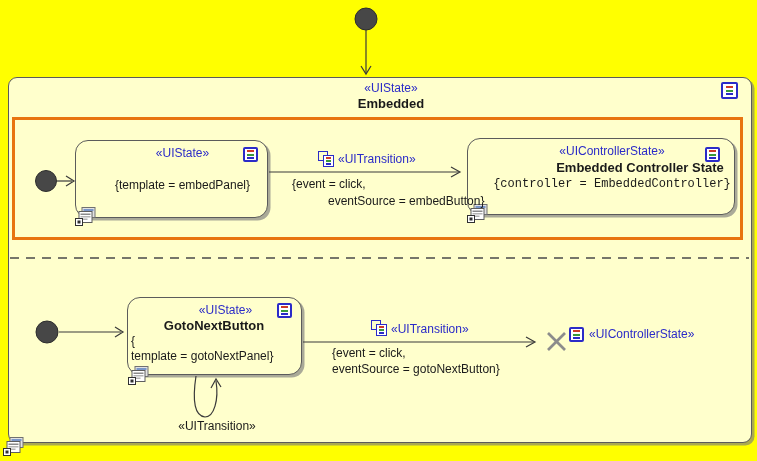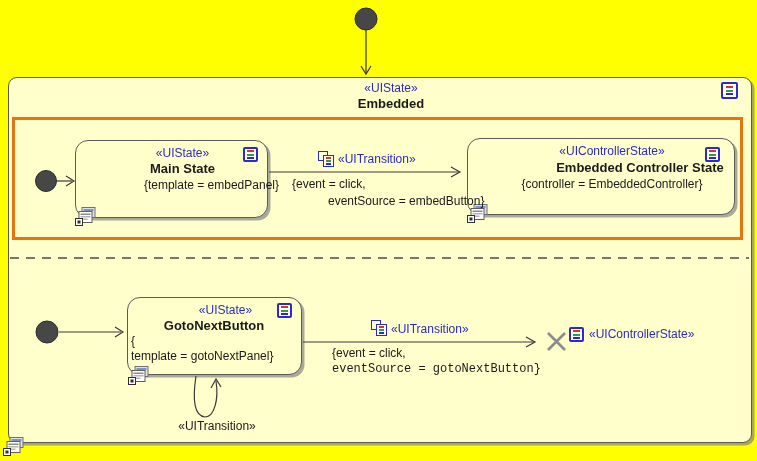--- a/index.html
+++ b/index.html
@@ -84,35 +84,34 @@
 
   <div class="highlight" style="left:12px; top:117px; width:731px; height:123px;"></div>
 
   <div class="state" style="left:75px; top:140px; width:193px; height:78px;"></div>
   <div class="lbl blue center" style="left:75px; top:147px; width:193px;">«UIState»</div>
   <div class="comp-icon" style="left:243px; top:147px;">
       <i class="r"></i>
       <i class="g"></i>
       <i class="b"></i>
     </div>
-  <div class="lbl bold center" style="left:75px; top:162px; width:193px;">Main State</div>
-  <div class="lbl center" style="left:75px; top:179px; width:193px;text-align:right;">{template = embedPanel}</div>
+  <div class="lbl center" style="left:75px; top:179px; width:193px;">{template = embedPanel}</div>
   <svg class="deco-icon" style="left:75px; top:207px;">
       <use href="#deco-sym"></use>
     </svg>
 
   <div class="state" style="left:467px; top:138px; width:268px; height:77px;"></div>
   <div class="lbl blue center" style="left:467px; top:145px; width:268px;">«UIControllerState»</div>
   <div class="comp-icon" style="left:705px; top:147px;">
       <i class="r"></i>
       <i class="g"></i>
       <i class="b"></i>
     </div>
   <div class="lbl bold center" style="left:467px; top:161px; width:324px;">Embedded Controller State</div>
-  <div class="lbl center" style="left:467px; top:178px; width:268px;">{controller = EmbeddedController}</div>
+  <div class="lbl center" style="left:467px; top:178px; width:268px;font-family:Liberation Mono, monospace;">{controller = EmbeddedController}</div>
   <svg class="deco-icon" style="left:467px; top:204px;">
       <use href="#deco-sym"></use>
     </svg>
 
   <div class="xfer-icon" style="left:318px; top:151px;">
     <span class="xfer-back"></span>
     <span class="xfer-front">
         <i style="background:#CE3A28"></i>
         <i style="background:#3A9A3A"></i>
         <i style="background:#2B2BC8"></i>
@@ -141,21 +140,21 @@
   <div class="xfer-icon" style="left:371px; top:320px;">
     <span class="xfer-back"></span>
     <span class="xfer-front">
         <i style="background:#CE3A28"></i>
         <i style="background:#3A9A3A"></i>
         <i style="background:#2B2BC8"></i>
       </span>
   </div>
   <div class="lbl blue" style="left:391px; top:323px;">«UITransition»</div>
   <div class="lbl" style="left:332px; top:347px;">{event = click,</div>
-  <div class="lbl" style="left:332px; top:363px;font-family:Liberation Mono, monospace;">eventSource = gotoNextButton}</div>
+  <div class="lbl" style="left:332px; top:363px;">eventSource = gotoNextButton}</div>
 
   <div class="comp-icon" style="left:569px; top:327px;">
       <i class="r"></i>
       <i class="g"></i>
       <i class="b"></i>
     </div>
   <div class="lbl blue" style="left:589px; top:328px;">«UIControllerState»</div>
 
   <svg class="connectors" width="757" height="461">
 

